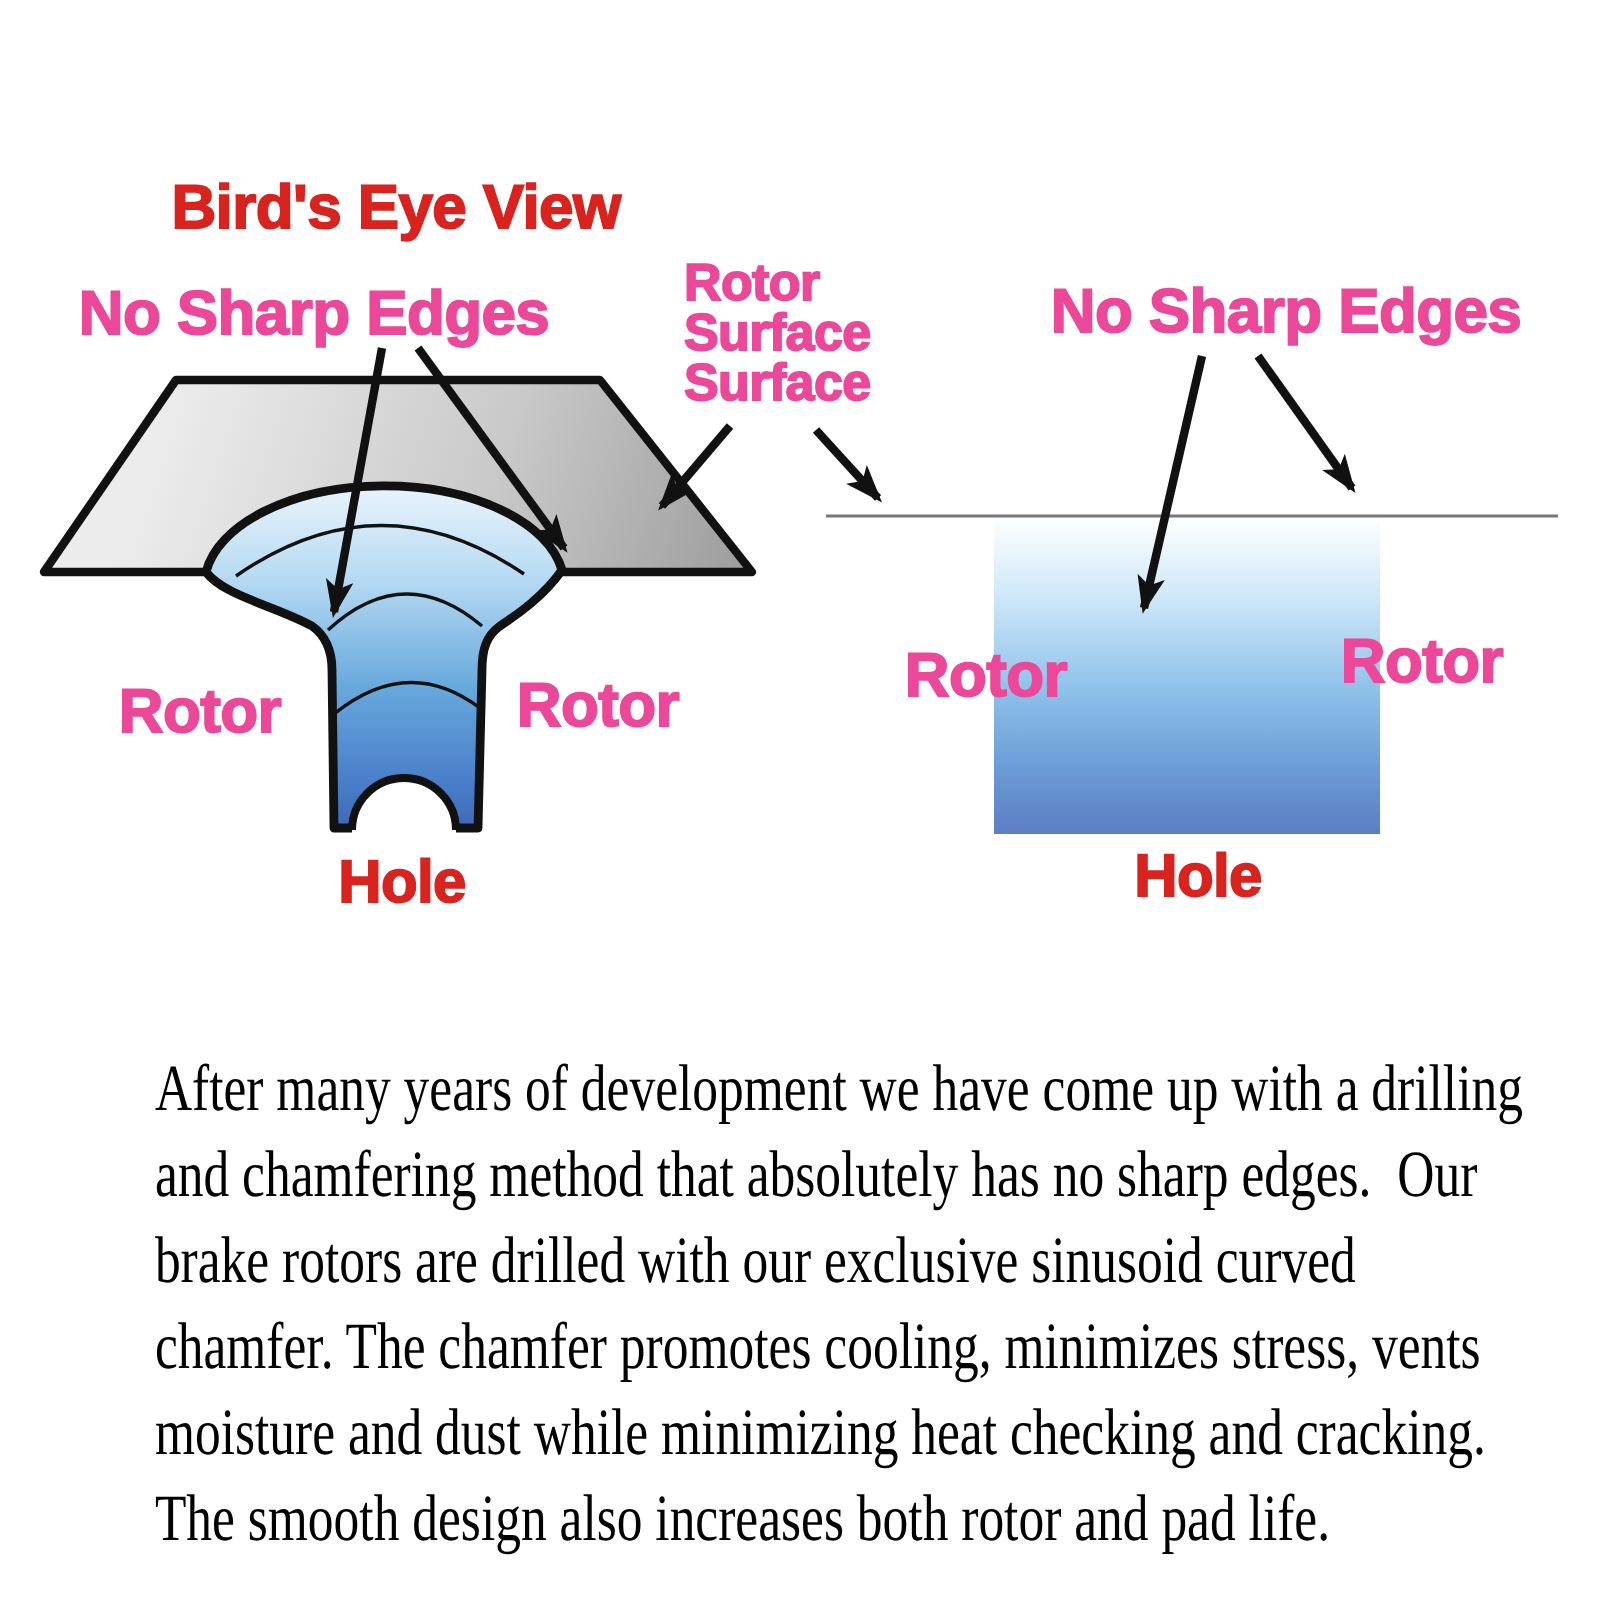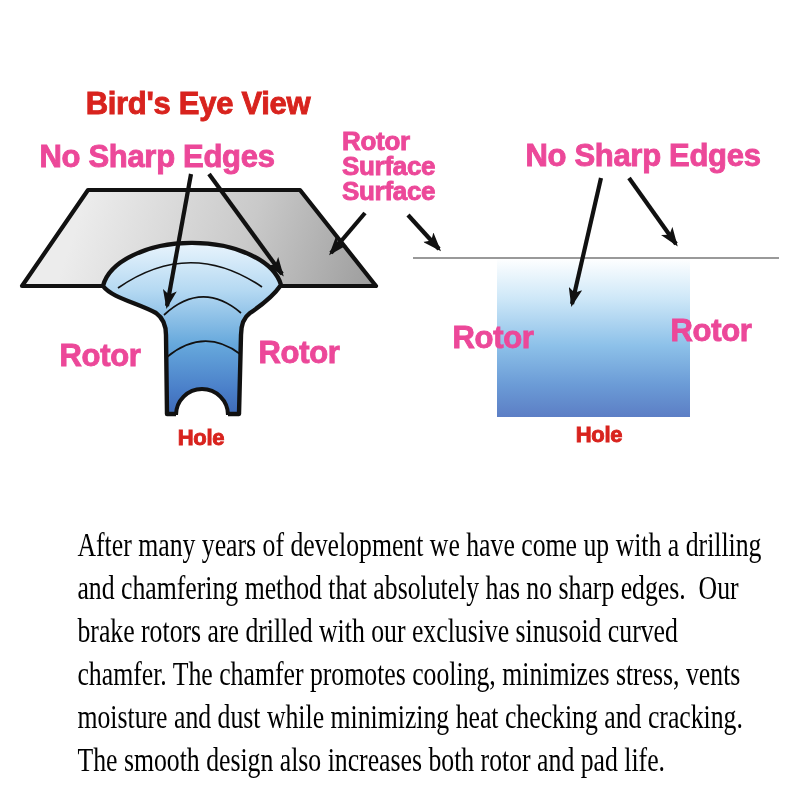--- a/index.html
+++ b/index.html
@@ -3,21 +3,21 @@
 <meta charset="utf-8">
 <style>
   html,body{margin:0;padding:0;width:800px;height:800px;overflow:hidden;background:#ffffff;}
   .stage{position:relative;width:800px;height:800px;font-family:"Liberation Sans",sans-serif;}
   svg{position:absolute;left:0;top:0;}
   .lbl{position:absolute;white-space:nowrap;font-weight:bold;color:#ec4899;
        -webkit-text-stroke:0.9px;letter-spacing:-0.3px;line-height:1;}
   .ctr{transform:translateX(-50%);}
   .red{color:#d8231e;}
   .t31{font-size:31px;}
-  .t30{font-size:22px;}
+  .t30{font-size:30px;}
   .t26{font-size:26px;line-height:25px;}
   .para{position:absolute;left:0;top:524px;width:704px;text-align:left;color:#000;
         font-family:"Liberation Serif",serif;}
   .para-line{white-space:pre;font-size:33px;height:43px;line-height:43px;
              transform:scaleX(0.78);transform-origin:50% 50%;}
 </style>
 </head>
 <body>
 
 <div class="stage">

